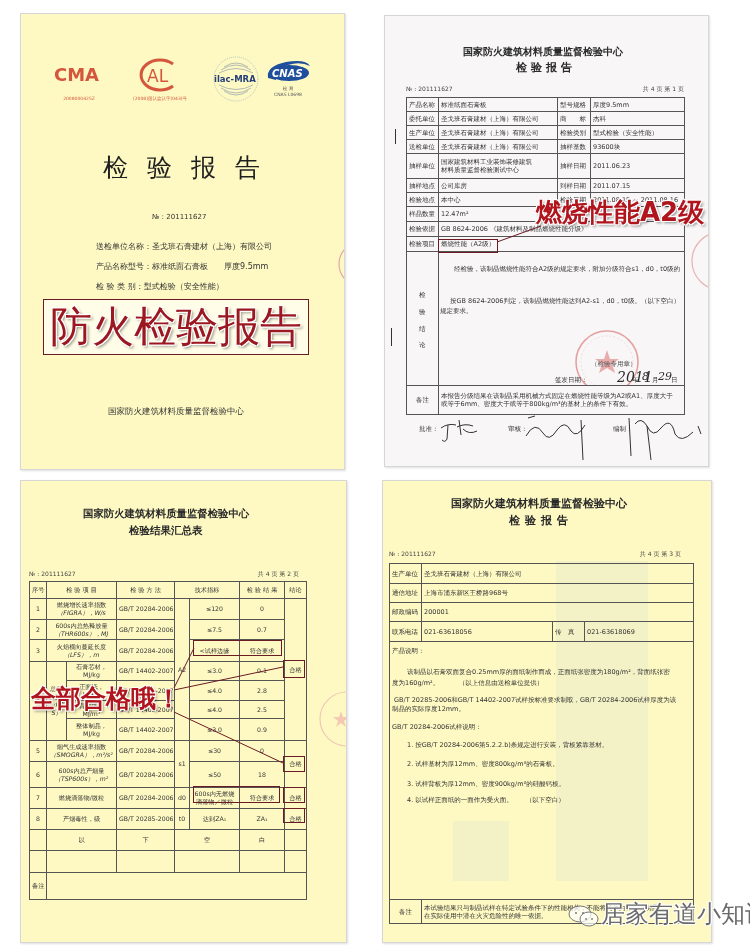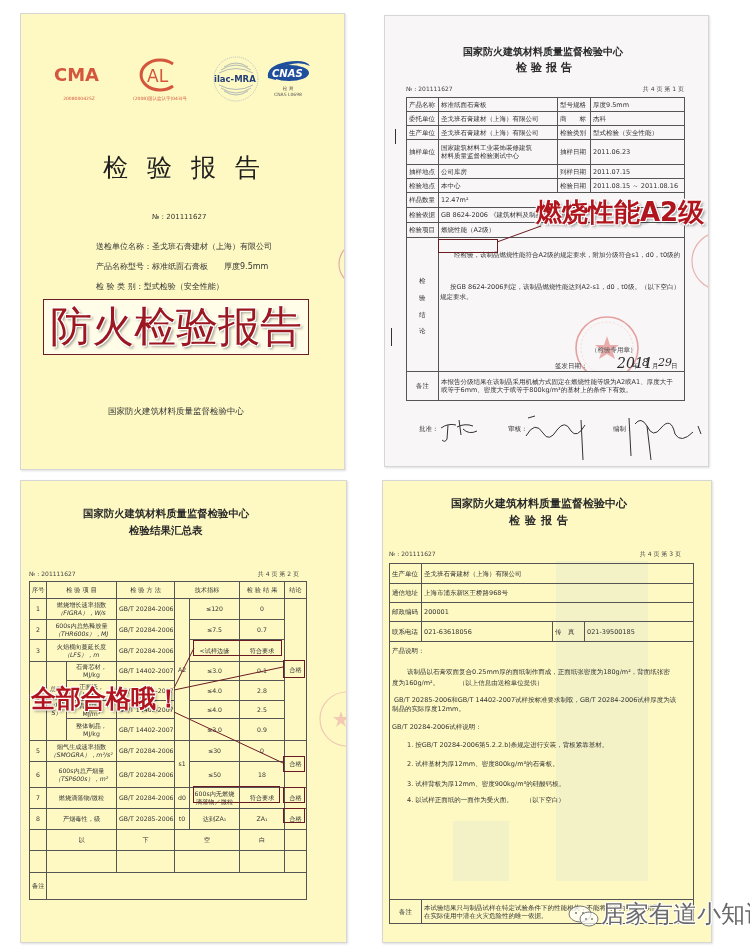--- a/index.html
+++ b/index.html
@@ -110,20 +110,26 @@
         <td>圣戈班石膏建材（上海）有限公司</td>
         <td>商　　标</td>
         <td>杰科</td>
       </tr>
       <tr style="height:14px">
         <td>生产单位</td>
         <td>圣戈班石膏建材（上海）有限公司</td>
         <td>检验类别</td>
         <td>型式检验（安全性能）</td>
       </tr>
+      <tr style="height:14px">
+        <td>送检单位</td>
+        <td>圣戈班石膏建材（上海）有限公司</td>
+        <td>抽样基数</td>
+        <td>93600块</td>
+      </tr>
       <tr style="height:25px">
         <td>抽样单位</td>
         <td>
           <span class="blk">国家建筑材料工业装饰装修建筑</span>
           <span class="blk">材料质量监督检验测试中心</span>
         </td>
         <td>抽样日期</td>
         <td>2011.06.23</td>
       </tr>
       <tr style="height:14px">
@@ -409,21 +415,21 @@
         <td colspan="3">上海市浦东新区王桥路968号</td>
       </tr>
       <tr style="height:19px">
         <td>邮政编码</td>
         <td colspan="3">200001</td>
       </tr>
       <tr style="height:20px">
         <td>联系电话</td>
         <td>021-63618056</td>
         <td>传　真</td>
-        <td>021-39500185</td>
+        <td>021-63618069</td>
       </tr>
       <tr style="height:258px">
         <td colspan="4" class="conc">
           <span class="abs" style="left:2px;top:5px;">产品说明：</span>
           <span class="abs" style="left:17px;top:26px;">该制品以石膏双面复合0.25mm厚的面纸制作而成，正面纸张密度为180g/m²，背面纸张密</span>
           <span class="abs" style="left:2px;top:37px;text-align:right;">度为160g/m²。　　　（以上信息由送检单位提供）</span>
           <span class="abs" style="left:4px;top:54px;">GB/T 20285-2006和GB/T 14402-2007试样按标准要求制取，GB/T 20284-2006试样厚度为该</span>
           <span class="abs" style="left:2px;top:63px;text-align:center;">制品的实际厚度12mm。</span>
           <span class="abs" style="left:2px;top:81px;">GB/T 20284-2006试样说明：</span>
           <span class="abs" style="left:17px;top:99px;">1. 按GB/T 20284-2006第5.2.2.b)条规定进行安装，背板紧靠基材。</span>

